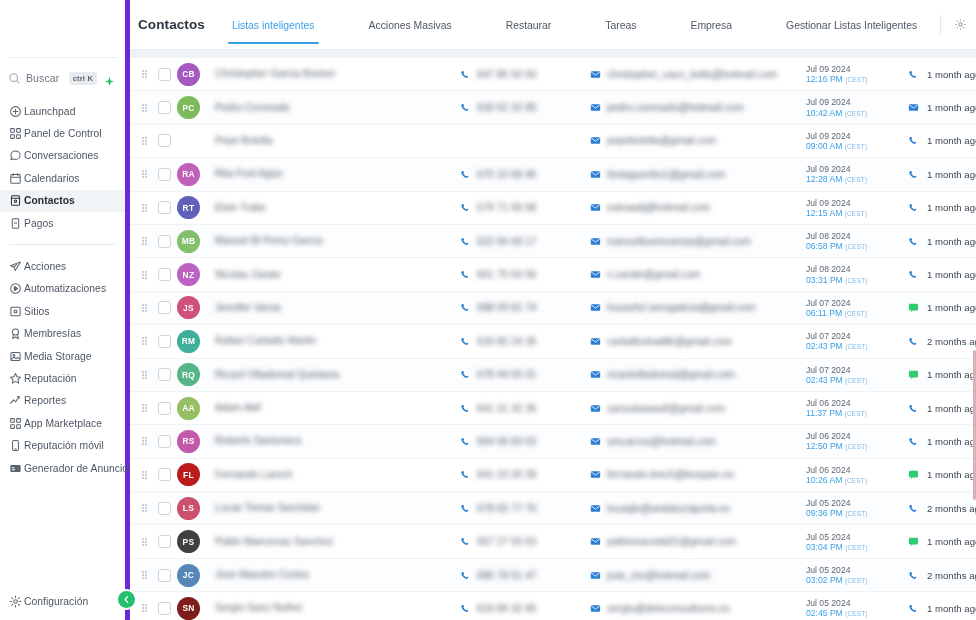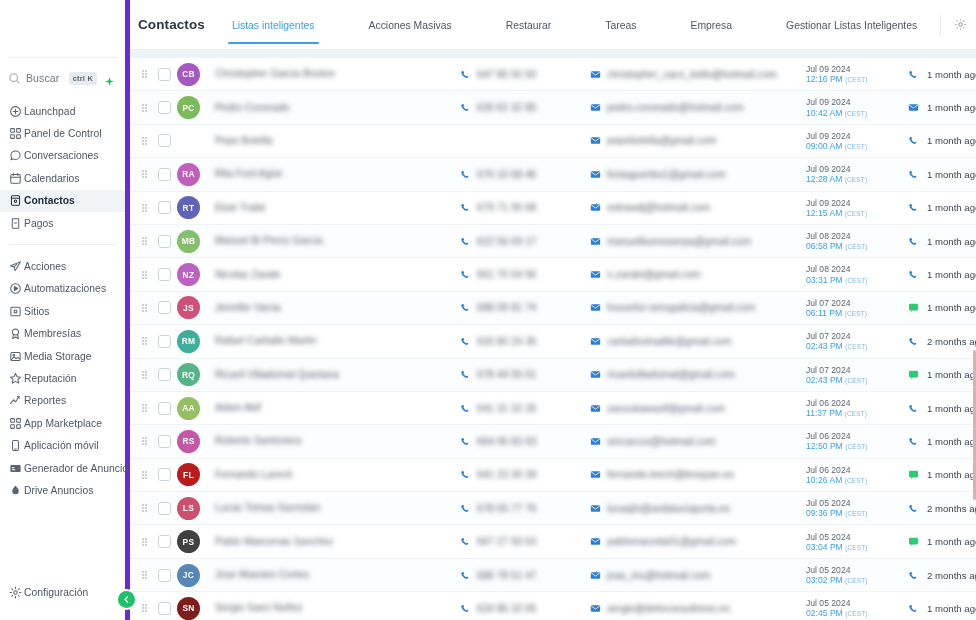--- a/index.html
+++ b/index.html
@@ -61,21 +61,21 @@
   }
   .nav-item.active { background: #f1f4f6; }
   .nav-item.active .lbl { color: #1f2a36; font-weight: 700; }
   .nav-item.active .ico { color: #26313c; }
 
   .nav-divider {
     height: 1px; background: #e7ebee;
     margin: 10px 10px 10px 9px;
   }
   .settings-item {
-    position: absolute; left: 0; right: 0; bottom: 16px;
+    position: absolute; left: 0; right: 0; bottom: 7px;
   }
   .collapse-btn {
     position: absolute; right: -10px; bottom: 12px;
     width: 17px; height: 17px; border-radius: 50%;
     background: #21c06b; color: #fff;
     display: flex; align-items: center; justify-content: center;
     font-size: 9px; cursor: pointer; z-index: 20;
     box-shadow: 0 0 0 2px #ffffff;
   }
 
@@ -340,38 +340,30 @@
           </span>
           <span class="lbl">App Marketplace</span>
         </div>
         <div class="nav-item">
           <span class="ico">
             <svg viewBox="0 0 16 16" width="13" height="13" fill="none" stroke="#58646f" stroke-width="1.25" stroke-linecap="round" stroke-linejoin="round">
               <rect x="4.4" y="1.9" width="7.2" height="12.2" rx="1.4"></rect>
               <path d="M7 12.2h2"></path>
             </svg>
           </span>
-          <span class="lbl">Aplicación móvil</span>
+          <span class="lbl">Reputación móvil</span>
         </div>
         <div class="nav-item">
           <span class="ico">
             <svg viewBox="0 0 16 16" width="13" height="13" fill="none" stroke="#58646f" stroke-width="1.25" stroke-linecap="round" stroke-linejoin="round">
               <rect x="1.7" y="3.6" width="12.6" height="8.8" rx="1.2" fill="#58646f" stroke="none"></rect>
               <path d="M4 9.5h3.1M4 7.2h2.2" stroke="#fff"></path>
             </svg>
           </span>
           <span class="lbl">Generador de Anuncios</span>
-        </div>
-        <div class="nav-item">
-          <span class="ico">
-            <svg viewBox="0 0 16 16" width="13" height="13" fill="none" stroke="#58646f" stroke-width="1.25" stroke-linecap="round" stroke-linejoin="round">
-              <path d="M8 2.2c2.4 2.6 4 4.6 4 6.5a4 4 0 1 1-8 0c0-1.9 1.6-3.9 4-6.5Z" fill="#58646f" stroke="none"></path>
-            </svg>
-          </span>
-          <span class="lbl">Drive Anuncios</span>
         </div>
       </div>
 
     <div class="nav-item settings-item">
       <span class="ico">
           <svg viewBox="0 0 16 16" width="13" height="13" fill="none" stroke="#58646f" stroke-width="1.25" stroke-linecap="round" stroke-linejoin="round">
             <circle cx="8" cy="8" r="2.2"></circle>
             <path d="M8 1.3v1.8M8 12.9v1.8M1.3 8h1.8M12.9 8h1.8M3.3 3.3l1.3 1.3M11.4 11.4l1.3 1.3M12.7 3.3l-1.3 1.3M4.6 11.4l-1.3 1.3"></path>
           </svg>
         </span>

